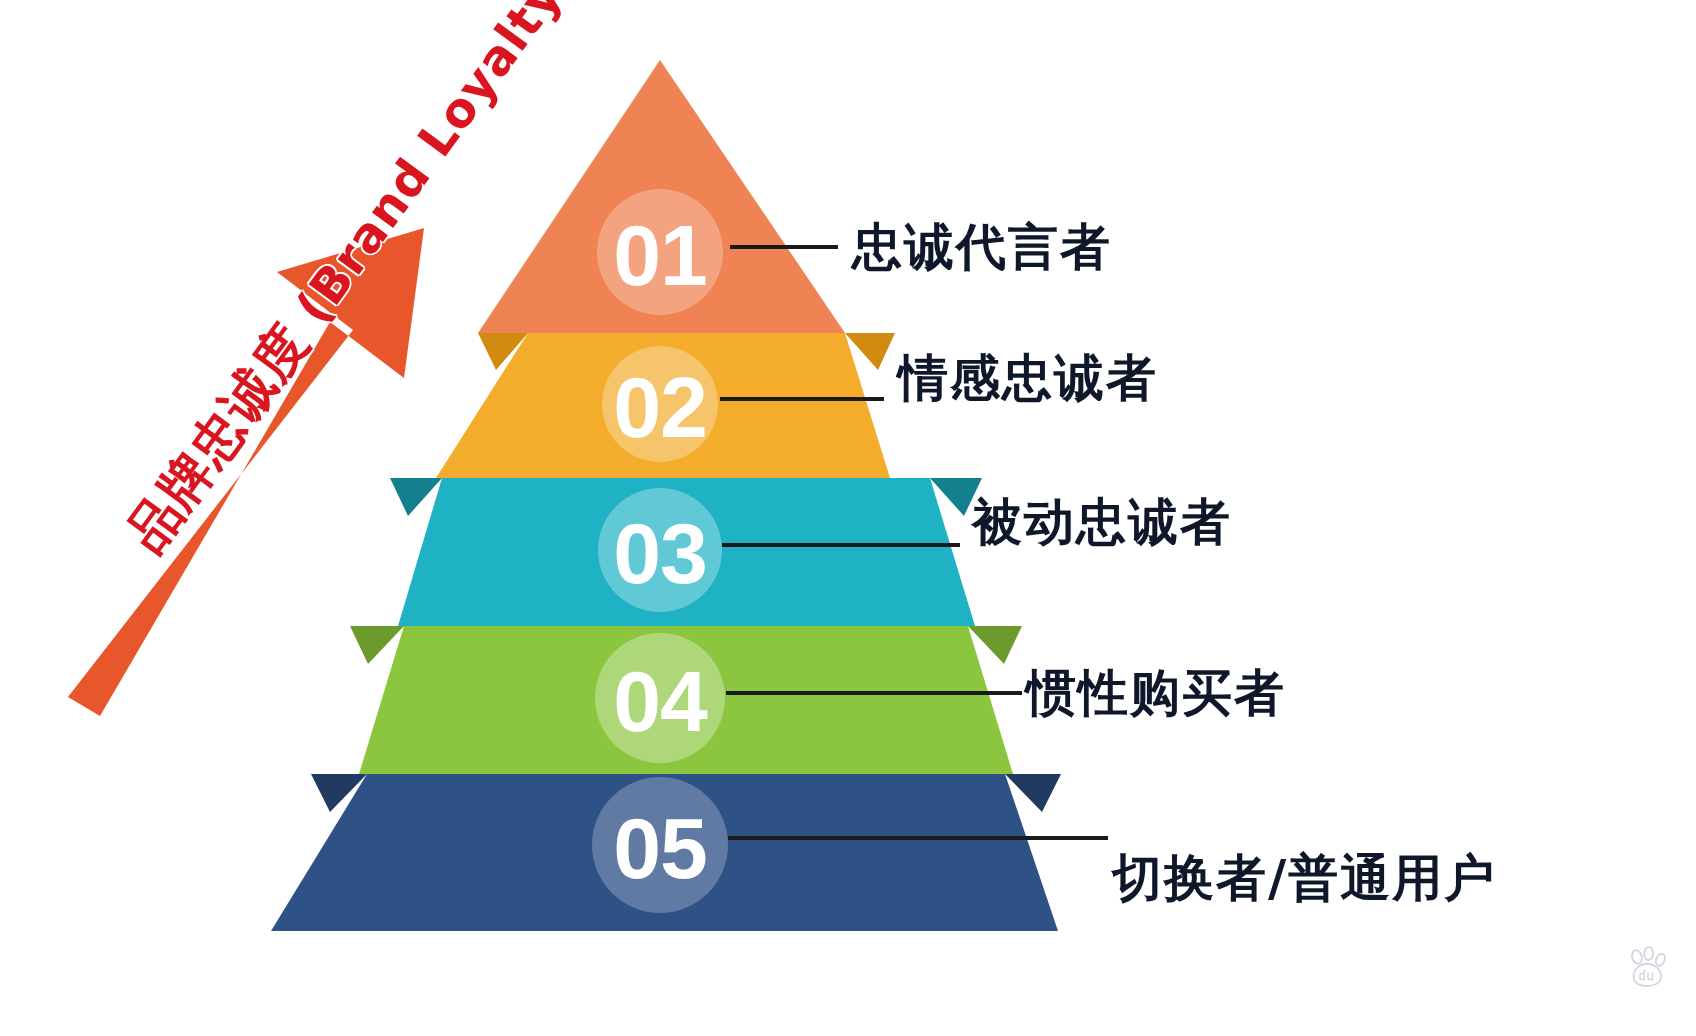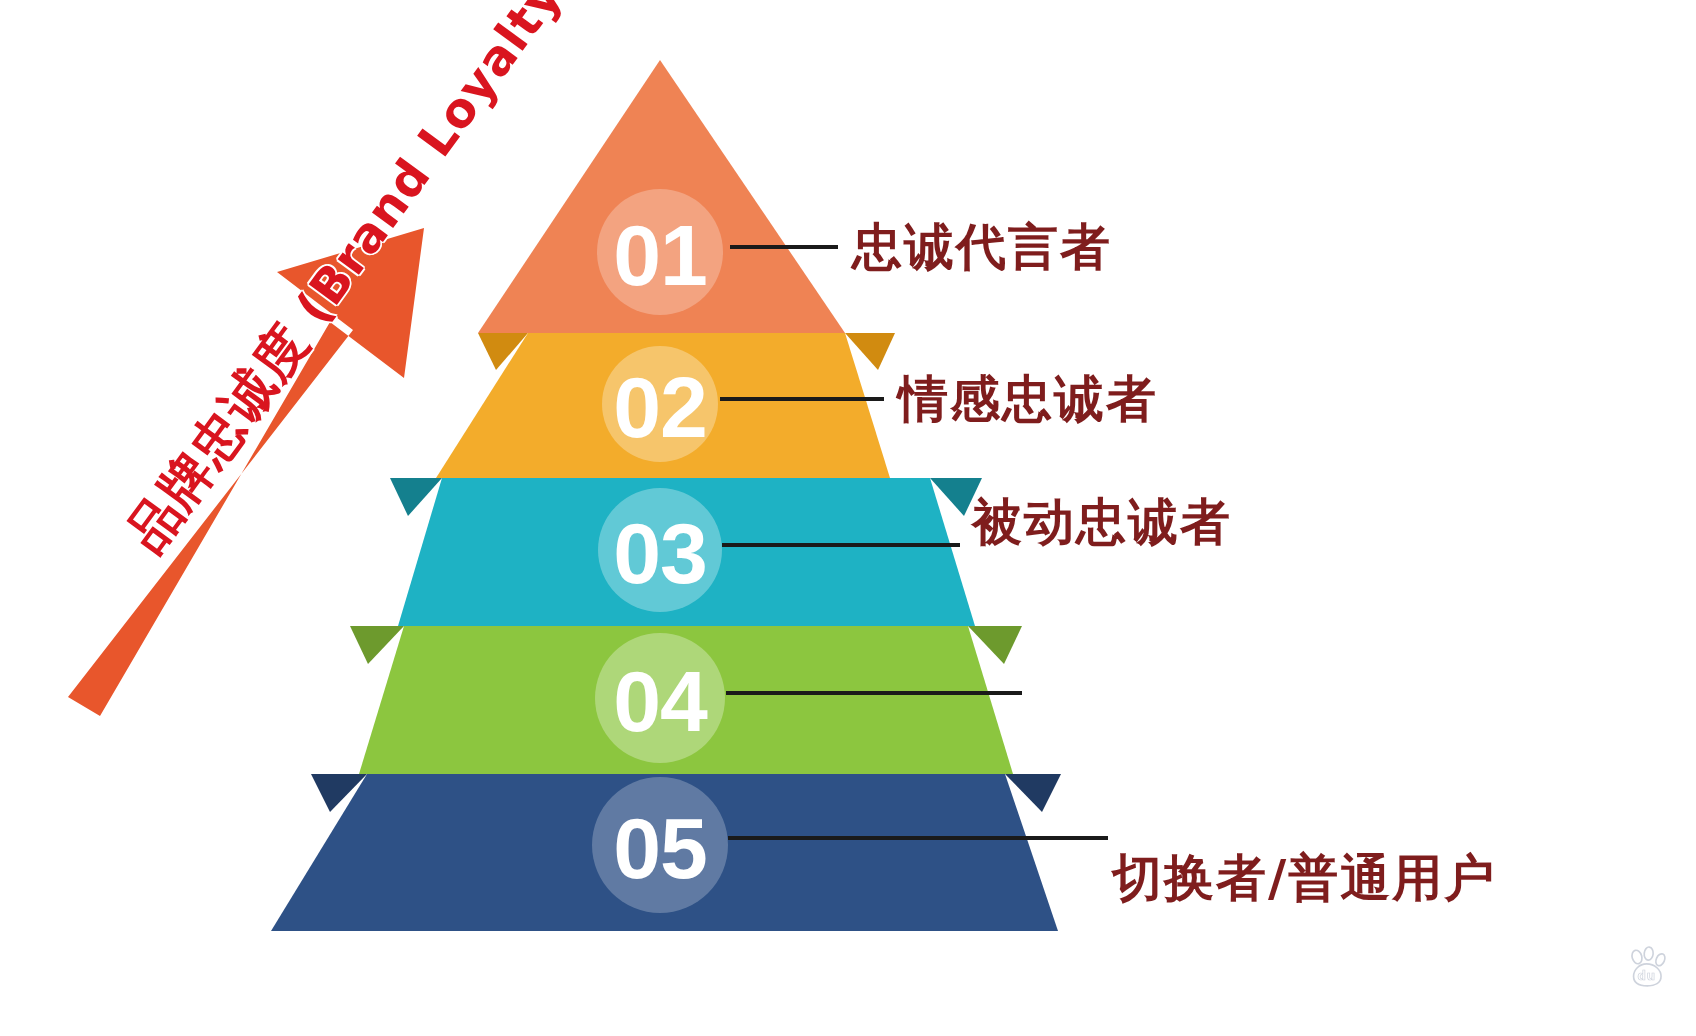--- a/index.html
+++ b/index.html
@@ -32,21 +32,21 @@
     fill: #ffffff;
     text-anchor: middle;
     dominant-baseline: central;
     letter-spacing: -1px;
   }
   .level-label {
     position: absolute;
     font-family: "DejaVu Sans", "Liberation Sans", sans-serif;
     font-weight: bold;
     font-size: 50px;
-    color: #7f1d1d;
+    color: #0f172a;
     white-space: nowrap;
     letter-spacing: 2px;
     text-shadow:
        2px 0 0 #fff, -2px 0 0 #fff, 0 2px 0 #fff, 0 -2px 0 #fff,
        1px 1px 0 #fff, -1px -1px 0 #fff, 1px -1px 0 #fff, -1px 1px 0 #fff,
        3px 3px 4px rgba(255,255,255,0.9);
     transform: translateY(-50%);
     pointer-events: none;
   }
   #axis-label {
@@ -75,21 +75,20 @@
     bottom: 46px;
     display: flex;
     align-items: center;
     font-family: "DejaVu Sans", "Liberation Sans", sans-serif;
     font-size: 40px;
     letter-spacing: 1px;
     color: transparent;
     -webkit-text-stroke: 1.4px rgba(150,160,180,0.55);
     opacity: 0.85;
     user-select: none;
-    font-weight: bold;
   }
   #watermark .wm-text {
     color: transparent;
     -webkit-text-stroke: 1.4px rgba(150,160,180,0.55);
   }
   #watermark .wm-icon {
     flex: 0 0 auto;
     width: 44px;
     height: 44px;
     display: block;
@@ -157,24 +156,25 @@
     </g>
 
   </svg>
 
   <div id="axis-label">
     <span>品牌忠诚度</span><span class="en"> (Brand Loyalty)</span>
   </div>
 
   <div class="level-label" style="left:852px; top:247px;">忠诚代言者</div>
 
-  <div class="level-label" style="left:898px; top:399px;text-align:center;">情感忠诚者</div>
+  <div class="level-label" style="left:898px; top:378px;text-align:center;">情感忠诚者</div>
 
   <div class="level-label" style="left:972px; top:522px;">被动忠诚者</div>
 
+  <div class="level-label" style="left:1026px; top:693px;">惯性购买者</div>
 
   <div class="level-label" style="left:1112px; top:878px;">切换者/普通用户</div>
 
   <div id="watermark">
     <svg class="wm-icon" viewBox="0 0 64 64">
       <g fill="none" stroke="rgba(150,160,180,0.55)" stroke-width="2.4">
         <ellipse cx="16" cy="16" rx="7" ry="10" transform="rotate(-16 16 16)"></ellipse>
         <ellipse cx="33" cy="11" rx="6.5" ry="9.5" transform="rotate(6 33 11)"></ellipse>
         <ellipse cx="50" cy="20" rx="6" ry="9" transform="rotate(24 50 20)"></ellipse>
         <path d="M 30 26 C 19 26 11 35 11 44 C 11 54 20 58 31 58 C 42 58 51 54 51 44 C 51 35 42 26 30 26 Z"></path>

